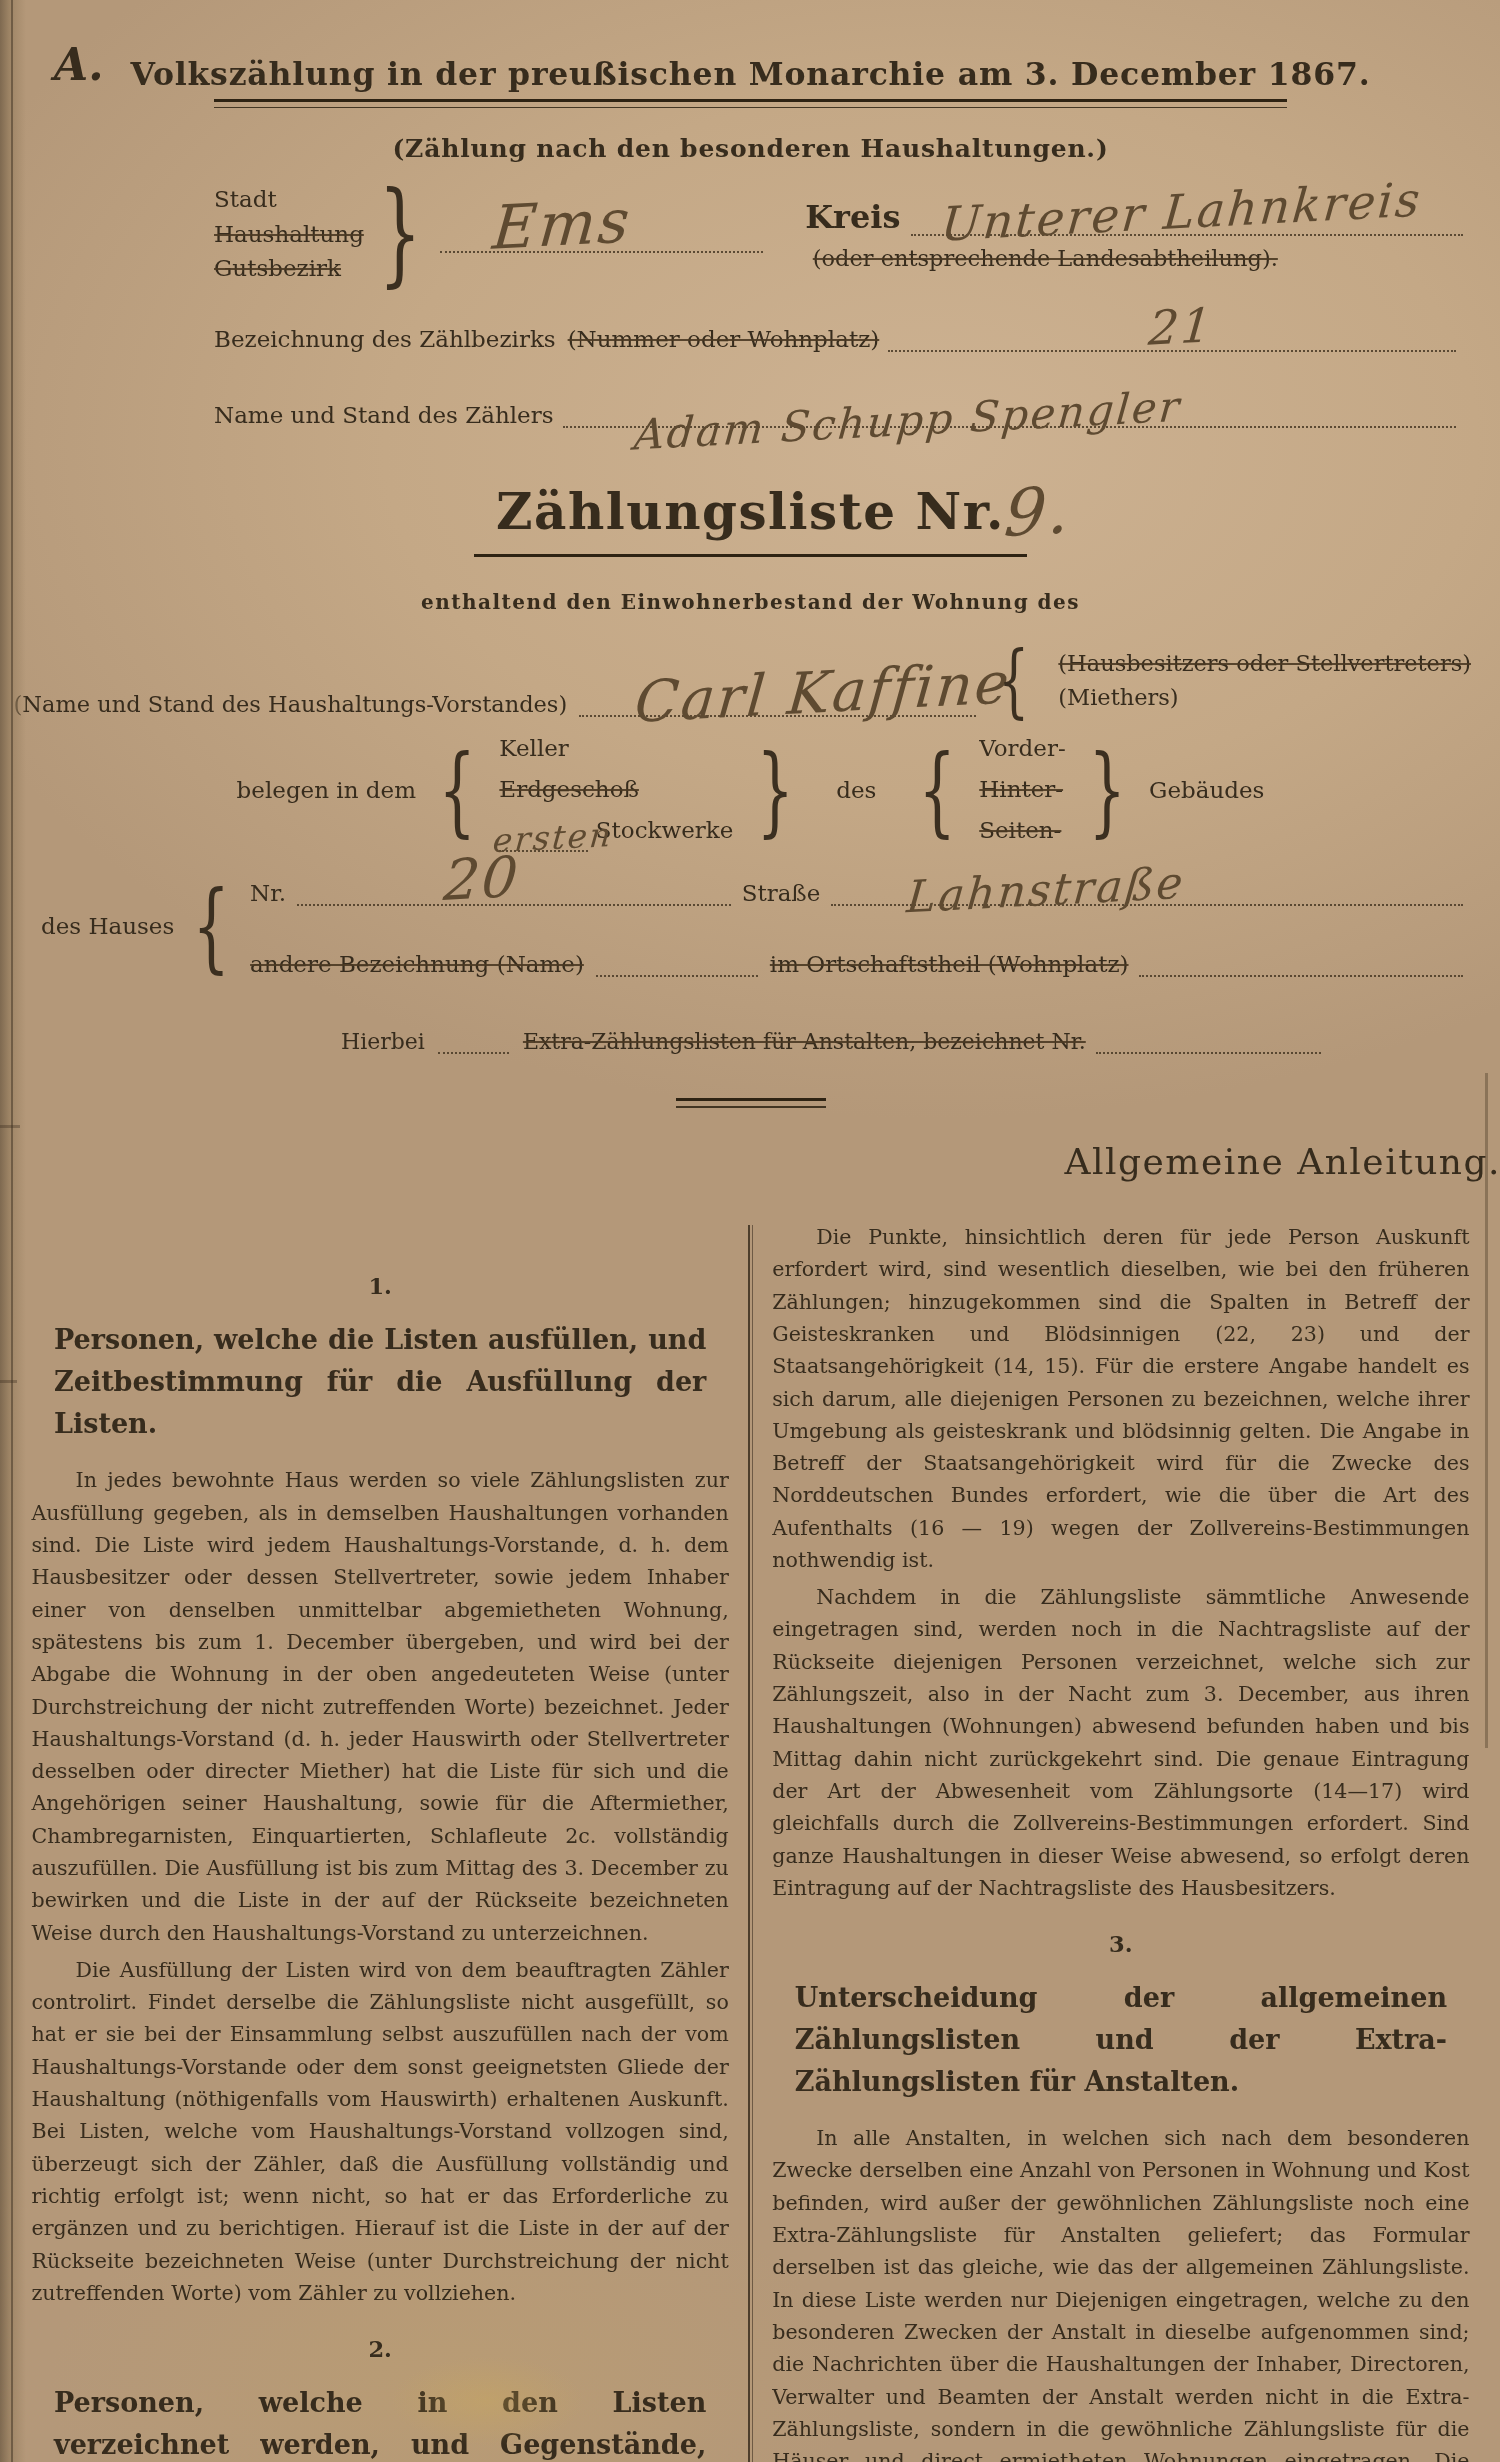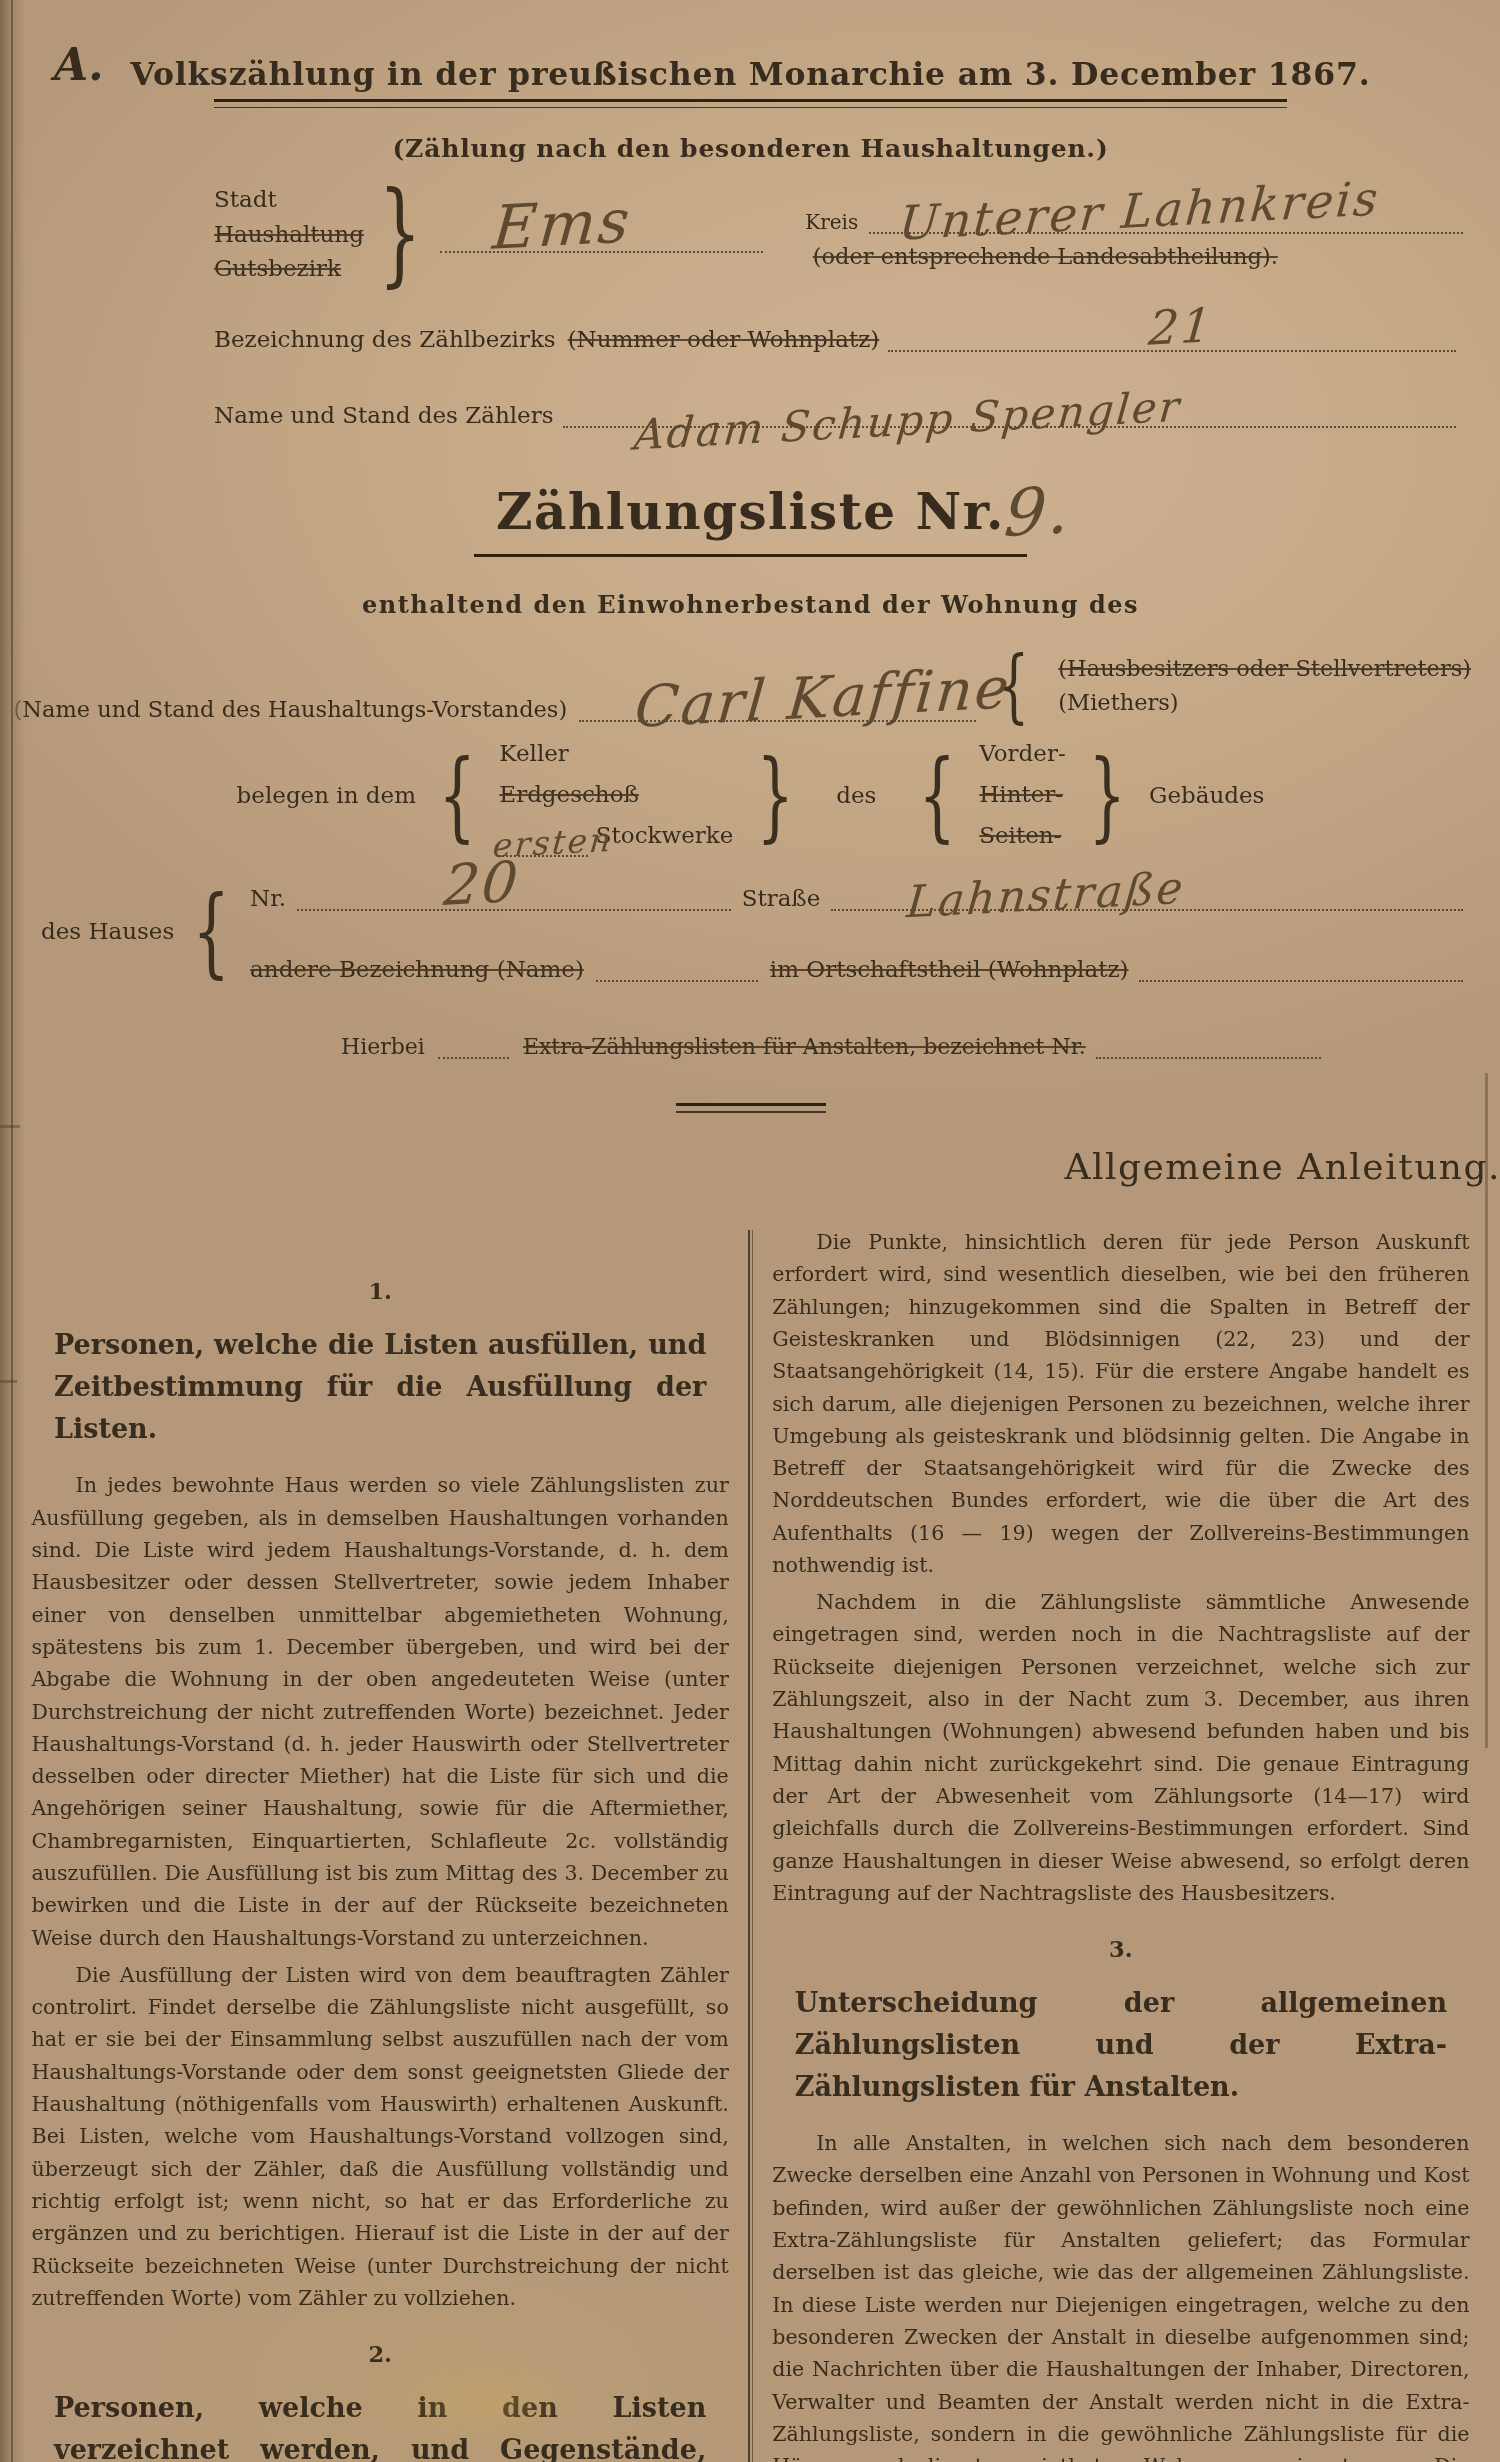--- a/index.html
+++ b/index.html
@@ -44,35 +44,35 @@
   .stadt-group{display:flex;flex-direction:column;font-size:23px;line-height:1.5;}
   .brace{font-size:113px;font-weight:400;line-height:.9;transform:scaleX(.6);color:#3b2f20;}
   .brace::before{content:"{";}
   .brace.r::before{content:"}";}
   .brace.small{font-size:81px;}
   .brace.mid{font-size:98px;}
   .ems-fill{width:323px;height:35px;margin-left:4.5px;}
   .hand-ems{font-size:60px;left:53px;bottom:-3px;}
   .kreis-group{margin-left:42px;flex:1;padding-right:38px;}
   .kreis-line{display:flex;align-items:flex-end;}
-  .kreis-label{font-size:20px;font-weight:400;}
+  .kreis-label{font-size:32px;font-weight:700;}
   .kreis-fill{flex:1;height:33px;margin-left:10.5px;}
   .hand-kreis{font-size:47px;left:30px;bottom:-1.5px;}
   .kreis-note{font-size:22.5px;margin-top:9px;margin-left:7.5px;}
 
   .row-line{display:flex;align-items:flex-end;margin:33px 45px 0 214px;font-size:23px;}
   .row-line .fill{flex:1;height:31.5px;margin-left:9px;}
   .hand-21{font-size:47px;left:46%;bottom:0;}
   .hand-zaehler{font-size:42px;left:8%;bottom:-16.5px;}
 
   .liste-wrap{margin-top:54px;text-align:center;}
   .liste-inner{display:inline-block;position:relative;padding:0 22.5px 13.5px;border-bottom:3.8px solid #2e2313;}
   .liste-heading{font-size:50px;font-weight:700;letter-spacing:1.5px;}
   .hand-nine{font-size:65px;right:-44px;top:-3px;}
-  .liste-sub{margin-top:33px;text-align:center;font-size:24px;font-weight:700;letter-spacing:1.5px;}
+  .liste-sub{margin-top:33px;text-align:center;font-size:20px;font-weight:700;letter-spacing:1.5px;}
 
   .vorstand-row{display:flex;align-items:flex-end;margin:30px 30px 0 13.5px;font-size:22.5px;}
   .vorstand-row .fill{flex:1;height:33px;margin:0 12px;}
   .hand-vorstand{font-size:57px;left:14%;bottom:-6px;}
   .vorstand-right{display:flex;align-items:center;}
   .vorstand-opts{display:flex;flex-direction:column;font-size:22.5px;line-height:1.5;margin-left:19px;}
 
   .belegen-row{display:flex;align-items:center;justify-content:center;margin-top:10.5px;gap:10.5px;font-size:23px;}
   .opt-col{display:flex;flex-direction:column;line-height:1.8;}
   .stock-line{display:flex;align-items:flex-end;}

